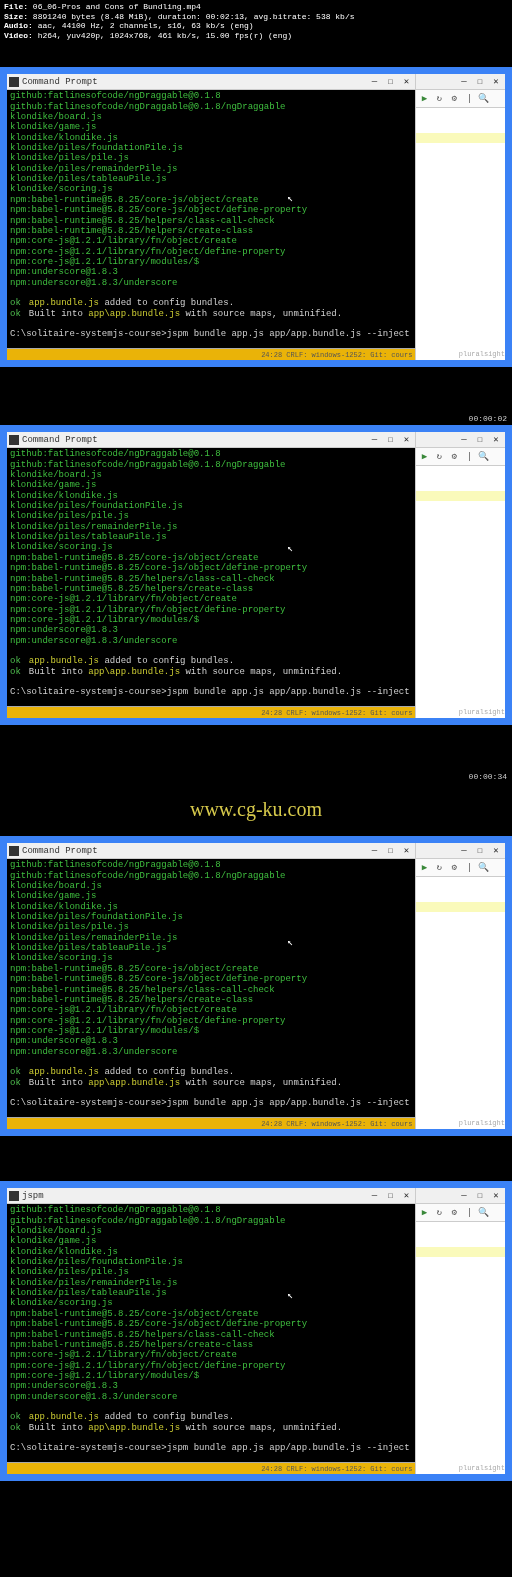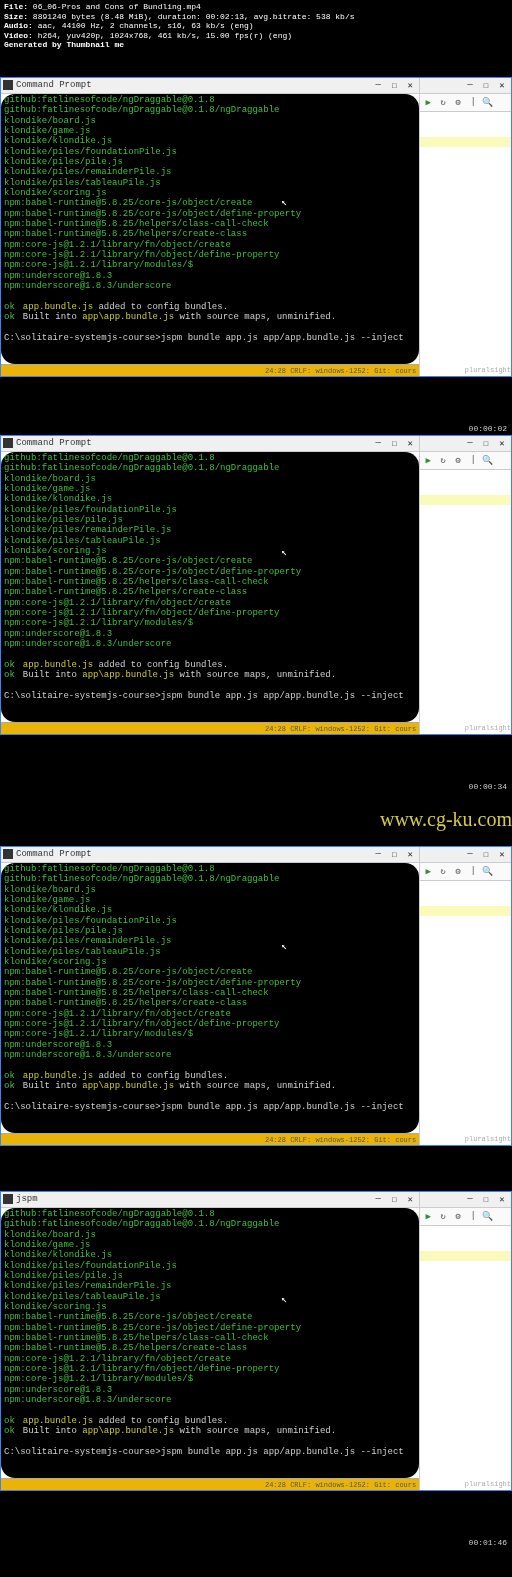--- a/index.html
+++ b/index.html
@@ -22,35 +22,34 @@
     .gap { height: 45px; background: #000; }
     .small-gap { height: 25px; background: #000; }
     .timestamp-row {
       text-align: right;
       color: #ccc;
       font-size: 8px;
       padding: 2px 5px;
       background: #000;
     }
     .watermark {
-      text-align: right;
+      text-align: center;
       color: #d6c94b;
       font-family: Georgia, serif;
       font-size: 20px;
       padding: 15px 0;
       background: #000;
     }
     .window {
       display: flex;
       background: #e8e8e8;
-      border: 1px solid #3b82f6;
+      border: 7px solid #3b82f6;
       height: 300px;
       position: relative;
       font-size: 9px;
-      justify-content: flex-end;
     }
     .window-left {
       width: 82%;
       display: flex;
       flex-direction: column;
       background: #fff;
     }
     .window-right {
       width: 18%;
       background: #f5f5f5;
@@ -95,21 +94,20 @@
       cursor: pointer;
     }
     .terminal {
       flex: 1;
       background: #000;
       padding: 1px 3px;
       overflow: hidden;
       line-height: 1.15;
       font-size: 9px;
       position: relative;
-      border-radius: 14px;
     }
     .terminal .line { white-space: nowrap; }
     .green { color: #3fbf3f; }
     .yellow { color: #cccc33; font-family: Liberation Mono, monospace; }
     .white { color: #d0d0d0; }
     .ok { color: #4fbf4f; margin-right: 8px; }
     .statusbar {
       height: 12px;
       background: #eab308;
       border-top: 1px solid #aaa;
@@ -174,21 +172,20 @@
     }
   </style>
 </head>
 <body>
 
 <div class="header-info">
   <div><b>File:</b> <span>06_06-Pros and Cons of Bundling.mp4</span></div>
   <div><b>Size:</b> <span>8891240 bytes (8.48 MiB), duration: 00:02:13, avg.bitrate: 538 kb/s</span></div>
   <div><b>Audio:</b> <span>aac, 44100 Hz, 2 channels, s16, 63 kb/s (eng)</span></div>
   <div><b>Video:</b> <span>h264, yuv420p, 1024x768, 461 kb/s, 15.00 fps(r) (eng)</span></div>
-  <div><b>Generated by Thumbnail me</b></div>
 </div>
 
 <div class="small-gap"></div>
 
 <div id="windows-container">
   <div class="window">
     <div class="window-left">
       <div class="titlebar">
         <div class="titlebar-left">
           <span class="titlebar-icon"></span>
@@ -439,14 +436,13 @@
         <span class="tool-icon">|</span>
         <span class="tool-icon">🔍</span>
       </div>
       <div class="right-editor">
         <div class="yellow-line"></div>
         <span class="ps-logo">pluralsight</span>
       </div>
     </div>
   </div>
     <div class="gap"></div>
-    <div class="timestamp-row">00:01:46</div>
   </div>
 
 </body></html>

